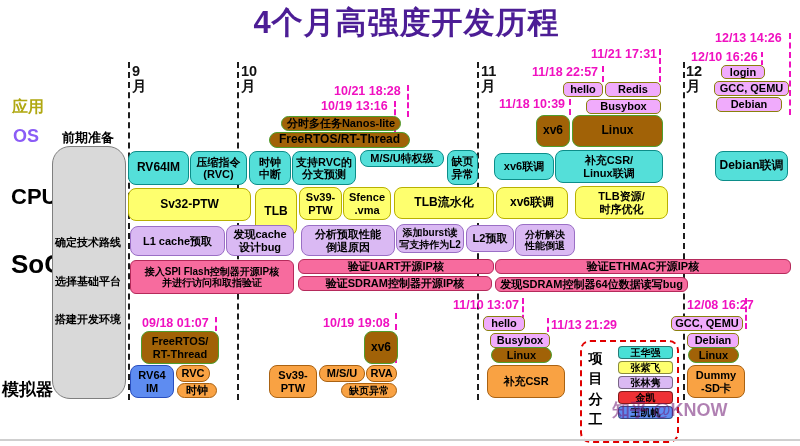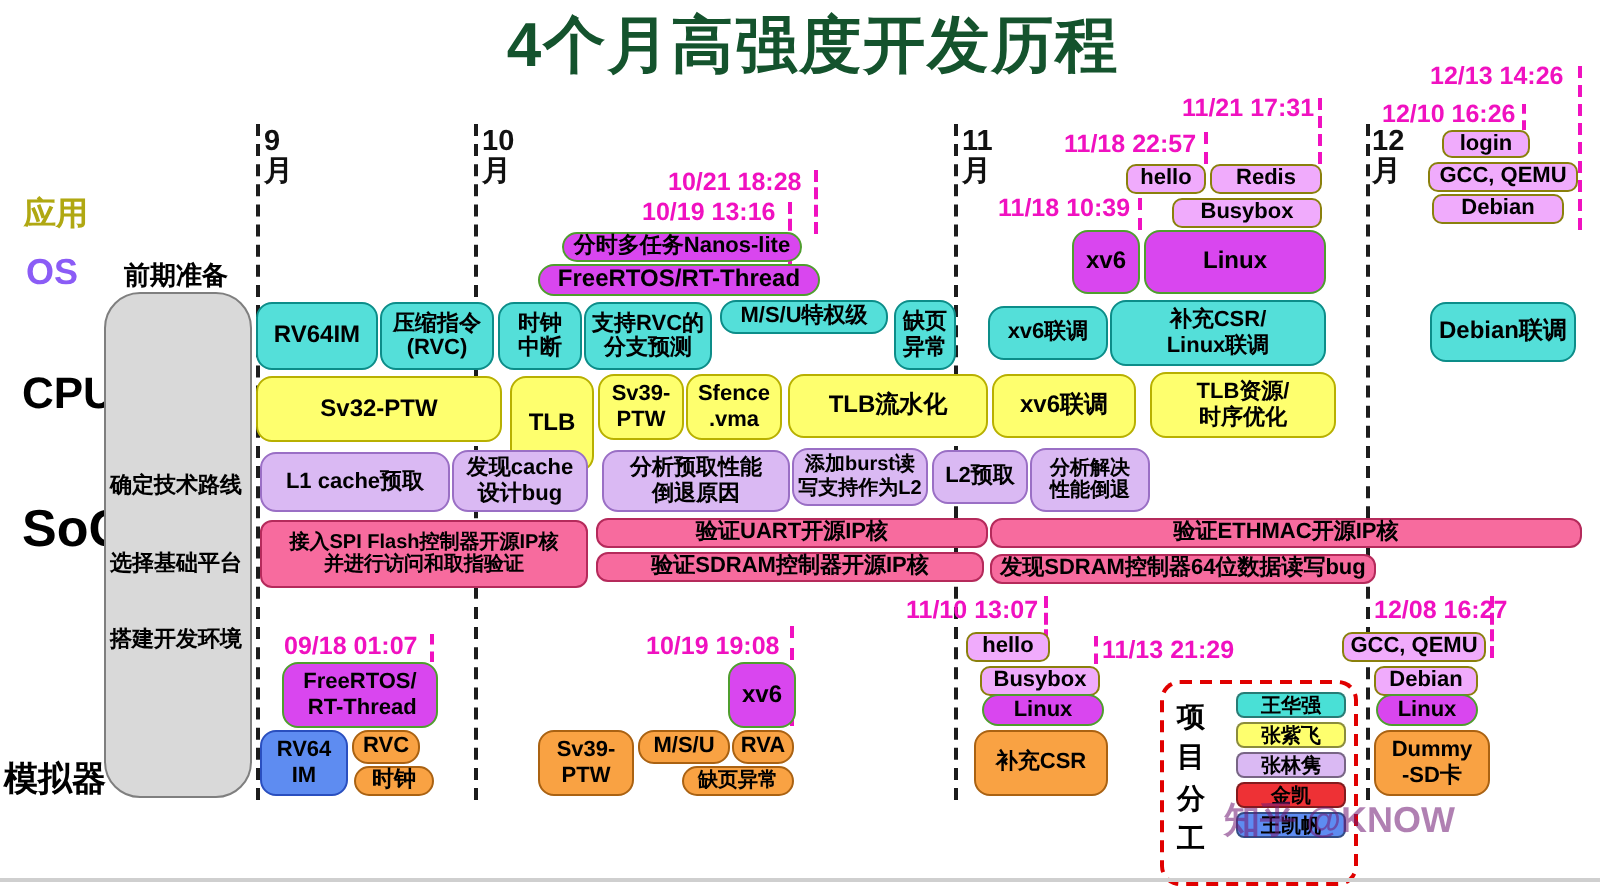--- a/index.html
+++ b/index.html
@@ -1,23 +1,23 @@
 <!DOCTYPE html>
 <html><head>
 <meta charset="utf-8">
 <style>
   html,body{margin:0;padding:0;background:#fff;}
   .stage{position:relative;width:800px;height:446px;background:#ffffff;overflow:hidden;
          font-family:"Liberation Sans","DejaVu Sans",sans-serif;}
   .title{position:absolute;left:0;right:0;top:2px;text-align:center;font-size:31px;
-         font-weight:800;color:#14532d;letter-spacing:1px;margin-left:13px;}
+         font-weight:800;color:#4c1d95;letter-spacing:1px;margin-left:13px;}
   .bx{position:absolute;display:flex;align-items:center;justify-content:center;text-align:center;
       font-weight:700;line-height:1.12;white-space:pre-line;box-sizing:border-box;
       border-radius:8px;border:1.6px solid #333;color:#000;font-size:11px;padding:0 1px;}
-  .c-green{background:#d946ef;border-color:#4f9e2e;text-align:right;}
+  .c-green{background:#a16207;border-color:#4f9e2e;}
   .c-olive{background:#f0abfc;border-color:#8a800c;border-radius:5px;}
   .c-cyan{background:#54dfd9;border-color:#0c8d89;}
   .c-yellow{background:#feff6e;border-color:#b8b000;}
   .c-purple{background:#dab9f3;border-color:#9a6fc5;}
   .c-pink{background:#f76b9e;border-color:#b52a5b;border-radius:6px;}
   .c-orange{background:#f9a243;border-color:#aa6212;}
   .c-blue{background:#5e8cf1;border-color:#2a4fbf;}
   .fs10{font-size:10px;}
   .fs12{font-size:12px;}
   .dt{position:absolute;color:#f011c0;font-weight:700;font-size:12.5px;white-space:nowrap;}
@@ -158,21 +158,21 @@
   <div class="bx c-orange" style="left:177px;top:383px;width:40px;height:15px">时钟</div>
   <div class="bx c-orange" style="left:269px;top:365px;width:48px;height:33px">Sv39-
 PTW</div>
   <div class="bx c-orange" style="left:319px;top:365px;width:46px;height:17px">M/S/U</div>
   <div class="bx c-orange" style="left:366px;top:365px;width:31px;height:17px">RVA</div>
   <div class="bx c-orange fs10" style="left:341px;top:383px;width:56px;height:15px">缺页异常</div>
   <div class="bx c-green fs12" style="left:364px;top:331px;width:34px;height:33px">xv6</div>
   <div class="bx c-olive" style="left:483px;top:316px;width:42px;height:15px">hello</div>
   <div class="bx c-olive" style="left:490px;top:333px;width:60px;height:15px">Busybox</div>
   <div class="bx c-green" style="left:491px;top:347px;width:61px;height:16px">Linux</div>
-  <div class="bx c-orange" style="left:487px;top:365px;width:67px;height:33px">补充CSR</div>
+  <div class="bx c-orange" style="left:487px;top:365px;width:78px;height:33px">补充CSR</div>
   <div class="bx c-olive" style="left:671px;top:316px;width:72px;height:15px">GCC, QEMU</div>
   <div class="bx c-olive" style="left:687px;top:333px;width:52px;height:15px">Debian</div>
   <div class="bx c-green" style="left:688px;top:347px;width:51px;height:16px">Linux</div>
   <div class="bx c-orange" style="left:687px;top:365px;width:58px;height:33px">Dummy
 -SD卡</div>
 
   <div class="projbox" style="left:580px;top:340px;width:95px;height:99px"></div>
   <div class="projlab" style="left:587px;top:348px">项目分工</div>
   <div class="chip" style="left:606px;top:346px;width:55px;height:13px;background:#49e0d6">王华强</div>
   <div class="chip" style="left:606px;top:361px;width:55px;height:13px;background:#feff6e">张紫飞</div>

